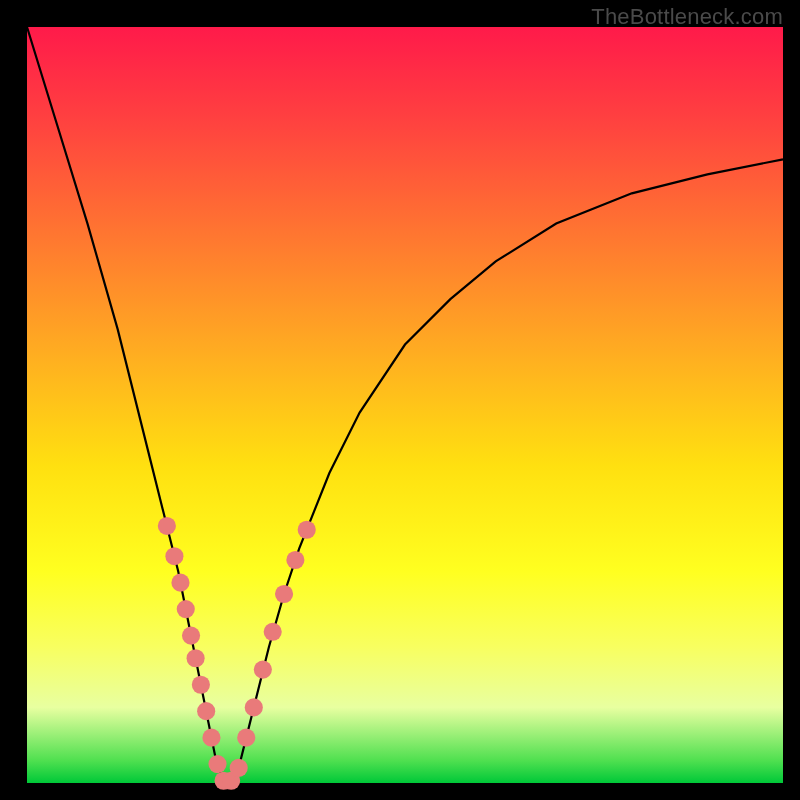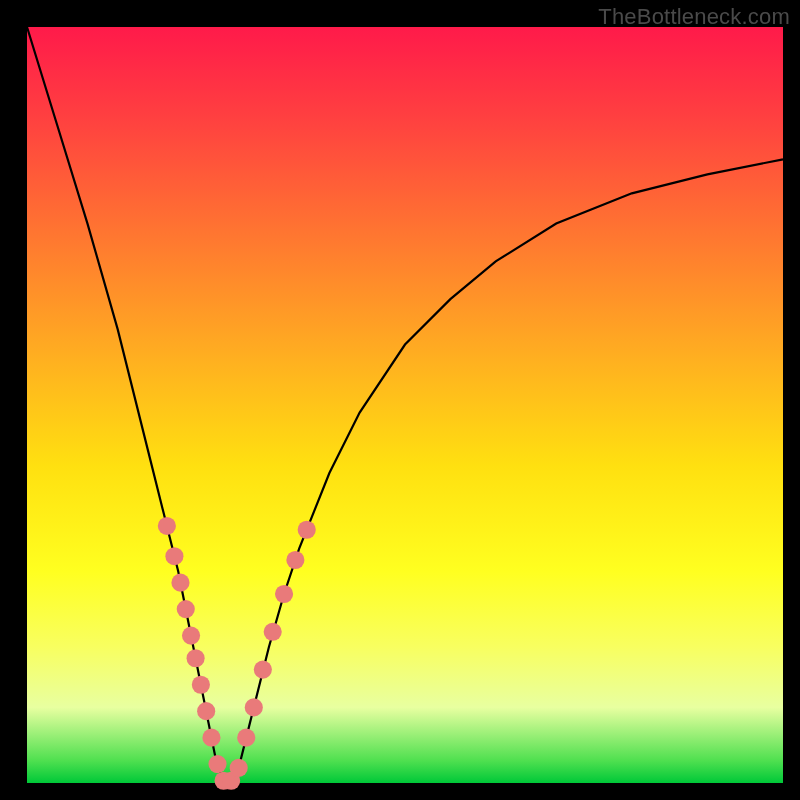--- a/index.html
+++ b/index.html
@@ -21,21 +21,21 @@
       #ffff20 72%,
       #f8ff60 82%,
       #e8ffa0 90%,
       #50e050 97%,
       #00c838 100%);
   }
 
   .watermark {
     position: absolute;
     top: 4px;
-    right: 10px;
+    right: 17px;
     font-size: 22px;
     font-weight: 500;
     color: #4a4a4a;
     letter-spacing: 0.2px;
   }
 
   svg.plot {
     position: absolute;
     left: 27px;
     top: 27px;

